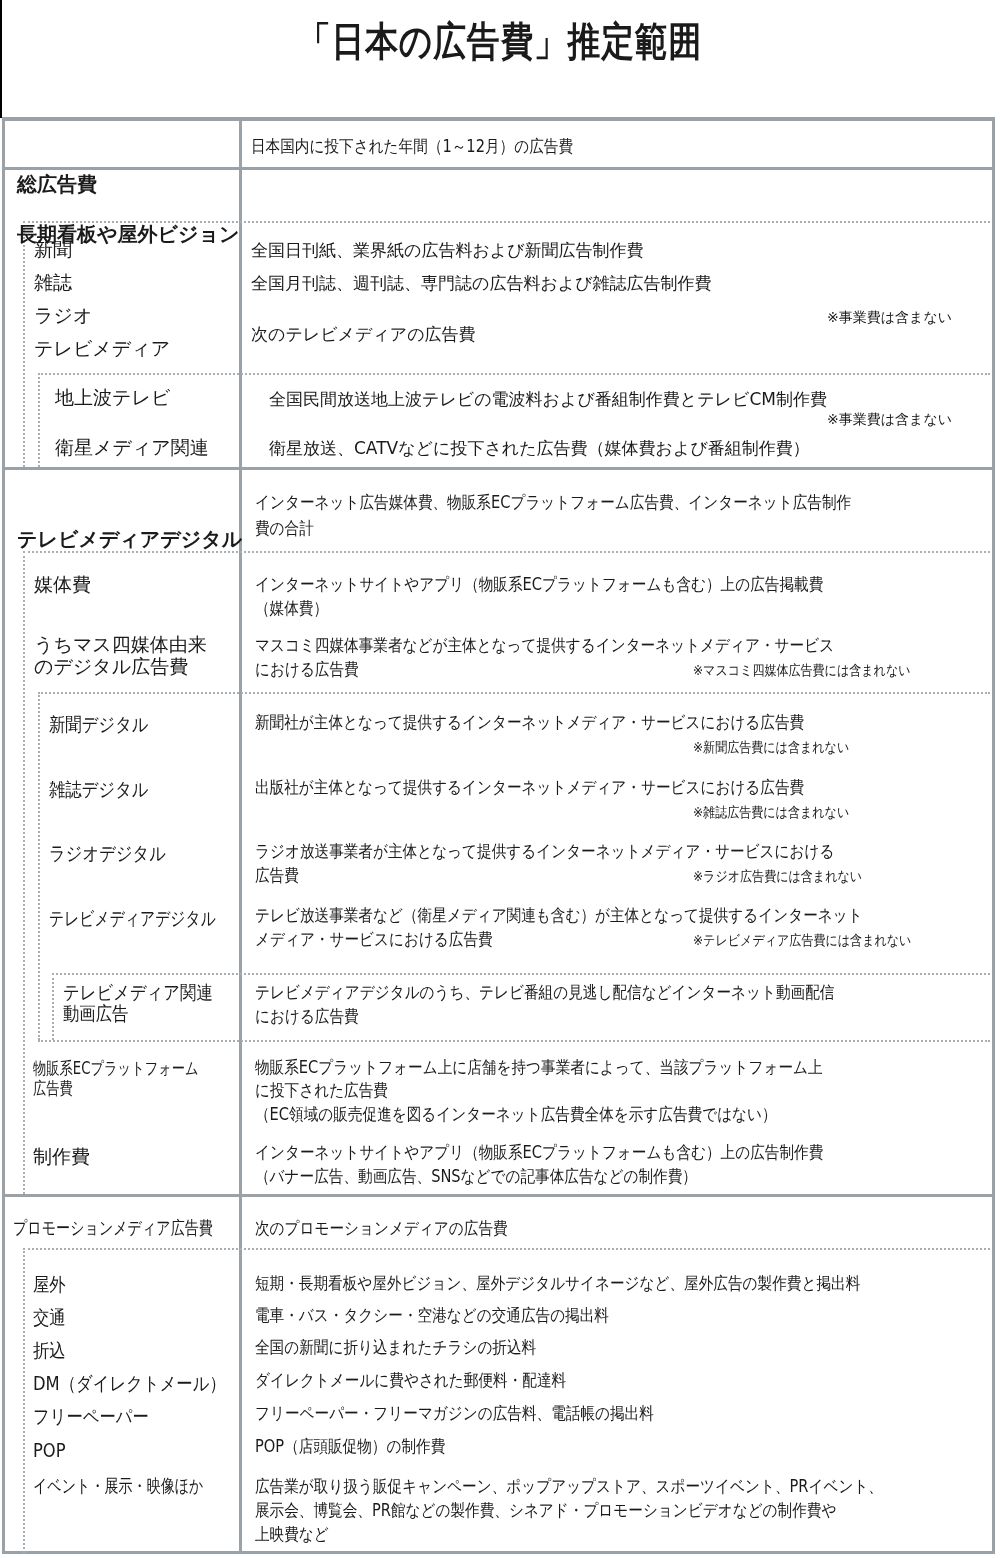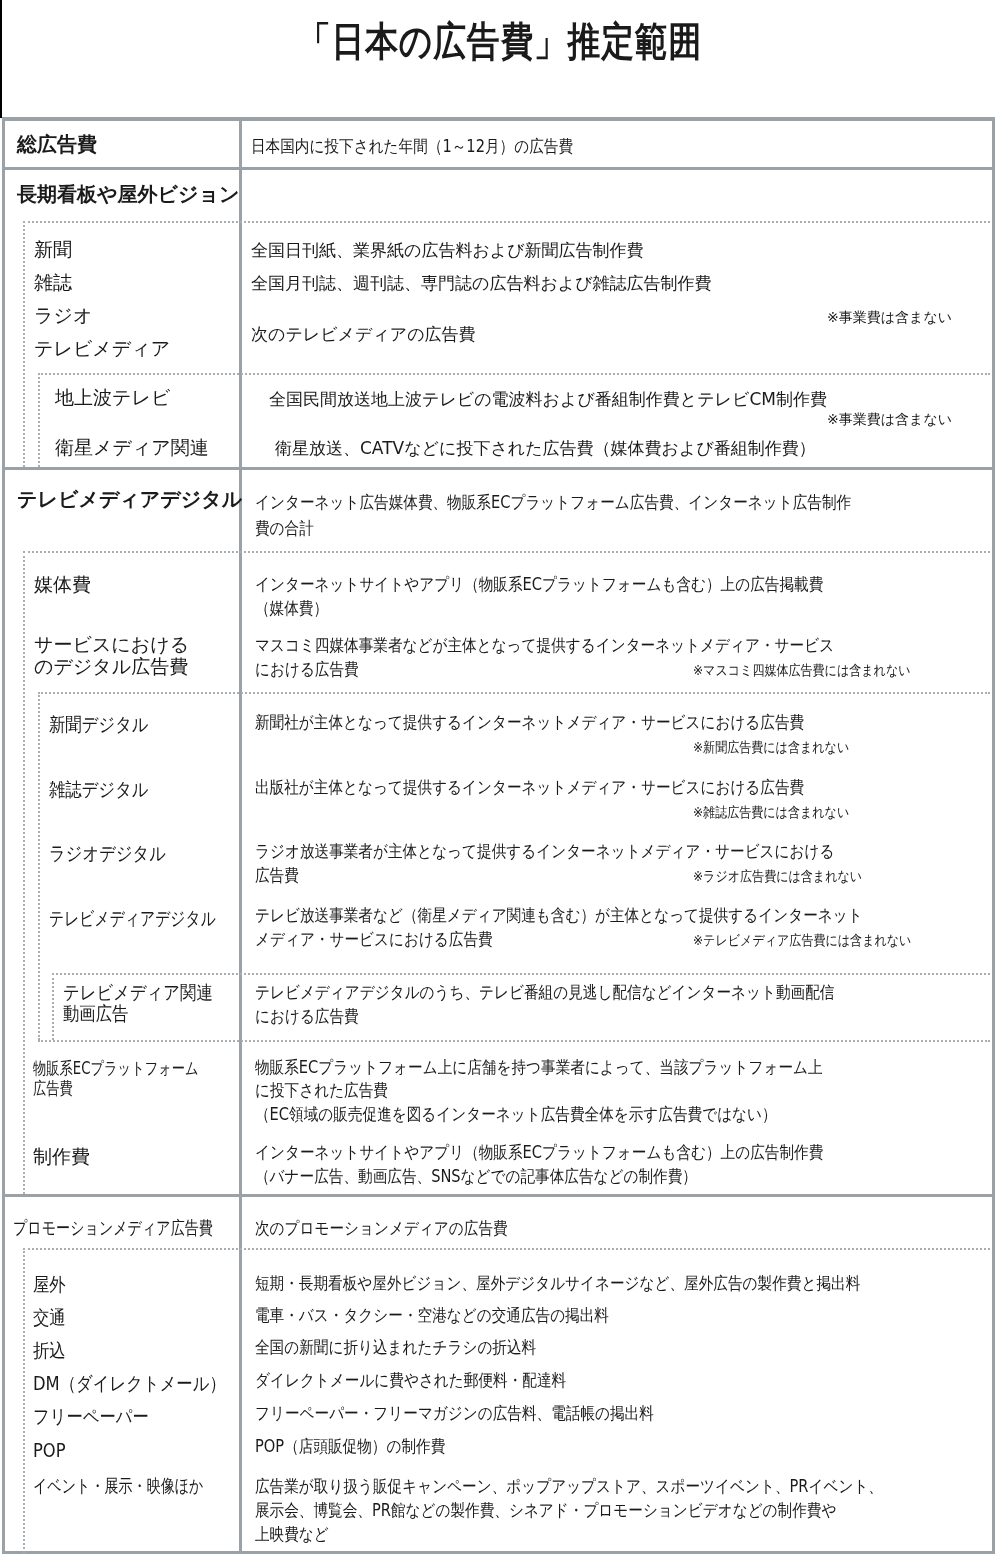--- a/index.html
+++ b/index.html
@@ -6,21 +6,21 @@
   body{width:1000px;height:1558px;position:relative;overflow:hidden;font-family:"DejaVu Sans","Liberation Sans",sans-serif;color:#1a1a1a;}
   .frame-left{position:absolute;left:0;top:0;width:2px;height:118px;background:#000;}
   .title{position:absolute;left:0;top:14px;width:1000px;text-align:center;font-size:40px;font-weight:bold;letter-spacing:1px;transform:scaleX(0.82);transform-origin:center;}
   .table{position:absolute;left:2px;top:117px;width:993px;height:1437px;border:3px solid #9aa2a8;border-top:4px solid #9aa2a8;box-sizing:border-box;}
   .vline{position:absolute;left:234px;top:0;bottom:0;width:3px;background:#9aa2a8;}
   .hline{position:absolute;left:0;right:0;height:3px;background:#9aa2a8;}
   .dash-h{position:absolute;height:0;border-top:2px dotted #a8aeb3;}
   .dash-v{position:absolute;width:0;border-left:2px dotted #a8aeb3;}
   .t{position:absolute;white-space:nowrap;font-size:17px;line-height:22px;}
   .lbl{font-size:19px;}
-  .lbl-b{font-size:20px;font-weight:bold;}
+  .lbl-b{font-size:20px;font-weight:bold;margin-top:40px;}
   .cond{transform:scaleX(0.86);transform-origin:left center;}
   .cond2{transform:scaleX(0.78);transform-origin:left center;}
   .note{position:absolute;white-space:nowrap;font-size:14px;line-height:18px;}
 </style>
 </head>
 <body>
 
 <div class="frame-left"></div>
 <div class="title">「日本の広告費」推定範囲</div>
 
@@ -57,31 +57,31 @@
   <div class="t" style="left:246px;top:151px">全国月刊誌、週刊誌、専門誌の広告料および雑誌広告制作費</div>
   <div class="t lbl" style="left:29px;top:183px">ラジオ</div>
   <div class="note" style="left:822px;top:187px">※事業費は含まない</div>
   <div class="t lbl" style="left:29px;top:216px">テレビメディア</div>
   <div class="t" style="left:246px;top:202px">次のテレビメディアの広告費</div>
 
   <div class="t lbl" style="left:50px;top:265px">地上波テレビ</div>
   <div class="t" style="left:264px;top:267px">全国民間放送地上波テレビの電波料および番組制作費とテレビCM制作費</div>
   <div class="note" style="left:822px;top:289px">※事業費は含まない</div>
   <div class="t lbl" style="left:50px;top:315px">衛星メディア関連</div>
-  <div class="t" style="left:270px;top:316px">衛星放送、CATVなどに投下された広告費（媒体費および番組制作費）</div>
+  <div class="t" style="left:264px;top:316px">衛星放送、CATVなどに投下された広告費（媒体費および番組制作費）</div>
 
   <div class="t lbl-b" style="left:12px;top:367px">テレビメディアデジタル</div>
   <div class="t cond" style="left:250px;top:370px">インターネット広告媒体費、物販系ECプラットフォーム広告費、インターネット広告制作</div>
   <div class="t cond" style="left:250px;top:396px">費の合計</div>
 
   <div class="t lbl" style="left:29px;top:452px">媒体費</div>
   <div class="t cond" style="left:250px;top:452px">インターネットサイトやアプリ（物販系ECプラットフォームも含む）上の広告掲載費</div>
   <div class="t cond" style="left:250px;top:476px">（媒体費）</div>
 
-  <div class="t lbl" style="left:29px;top:512px">サービスにおける</div>
+  <div class="t lbl" style="left:29px;top:512px">うちマス四媒体由来</div>
   <div class="t lbl" style="left:29px;top:534px">のデジタル広告費</div>
   <div class="t cond" style="left:250px;top:513px">マスコミ四媒体事業者などが主体となって提供するインターネットメディア・サービス</div>
   <div class="t cond" style="left:250px;top:537px">における広告費</div>
   <div class="note cond" style="left:688px;top:540px">※マスコミ四媒体広告費には含まれない</div>
 
   <div class="t lbl cond" style="left:44px;top:592px">新聞デジタル</div>
   <div class="t cond" style="left:250px;top:590px">新聞社が主体となって提供するインターネットメディア・サービスにおける広告費</div>
   <div class="note cond" style="left:688px;top:617px">※新聞広告費には含まれない</div>
 
   <div class="t lbl cond" style="left:44px;top:657px">雑誌デジタル</div>

